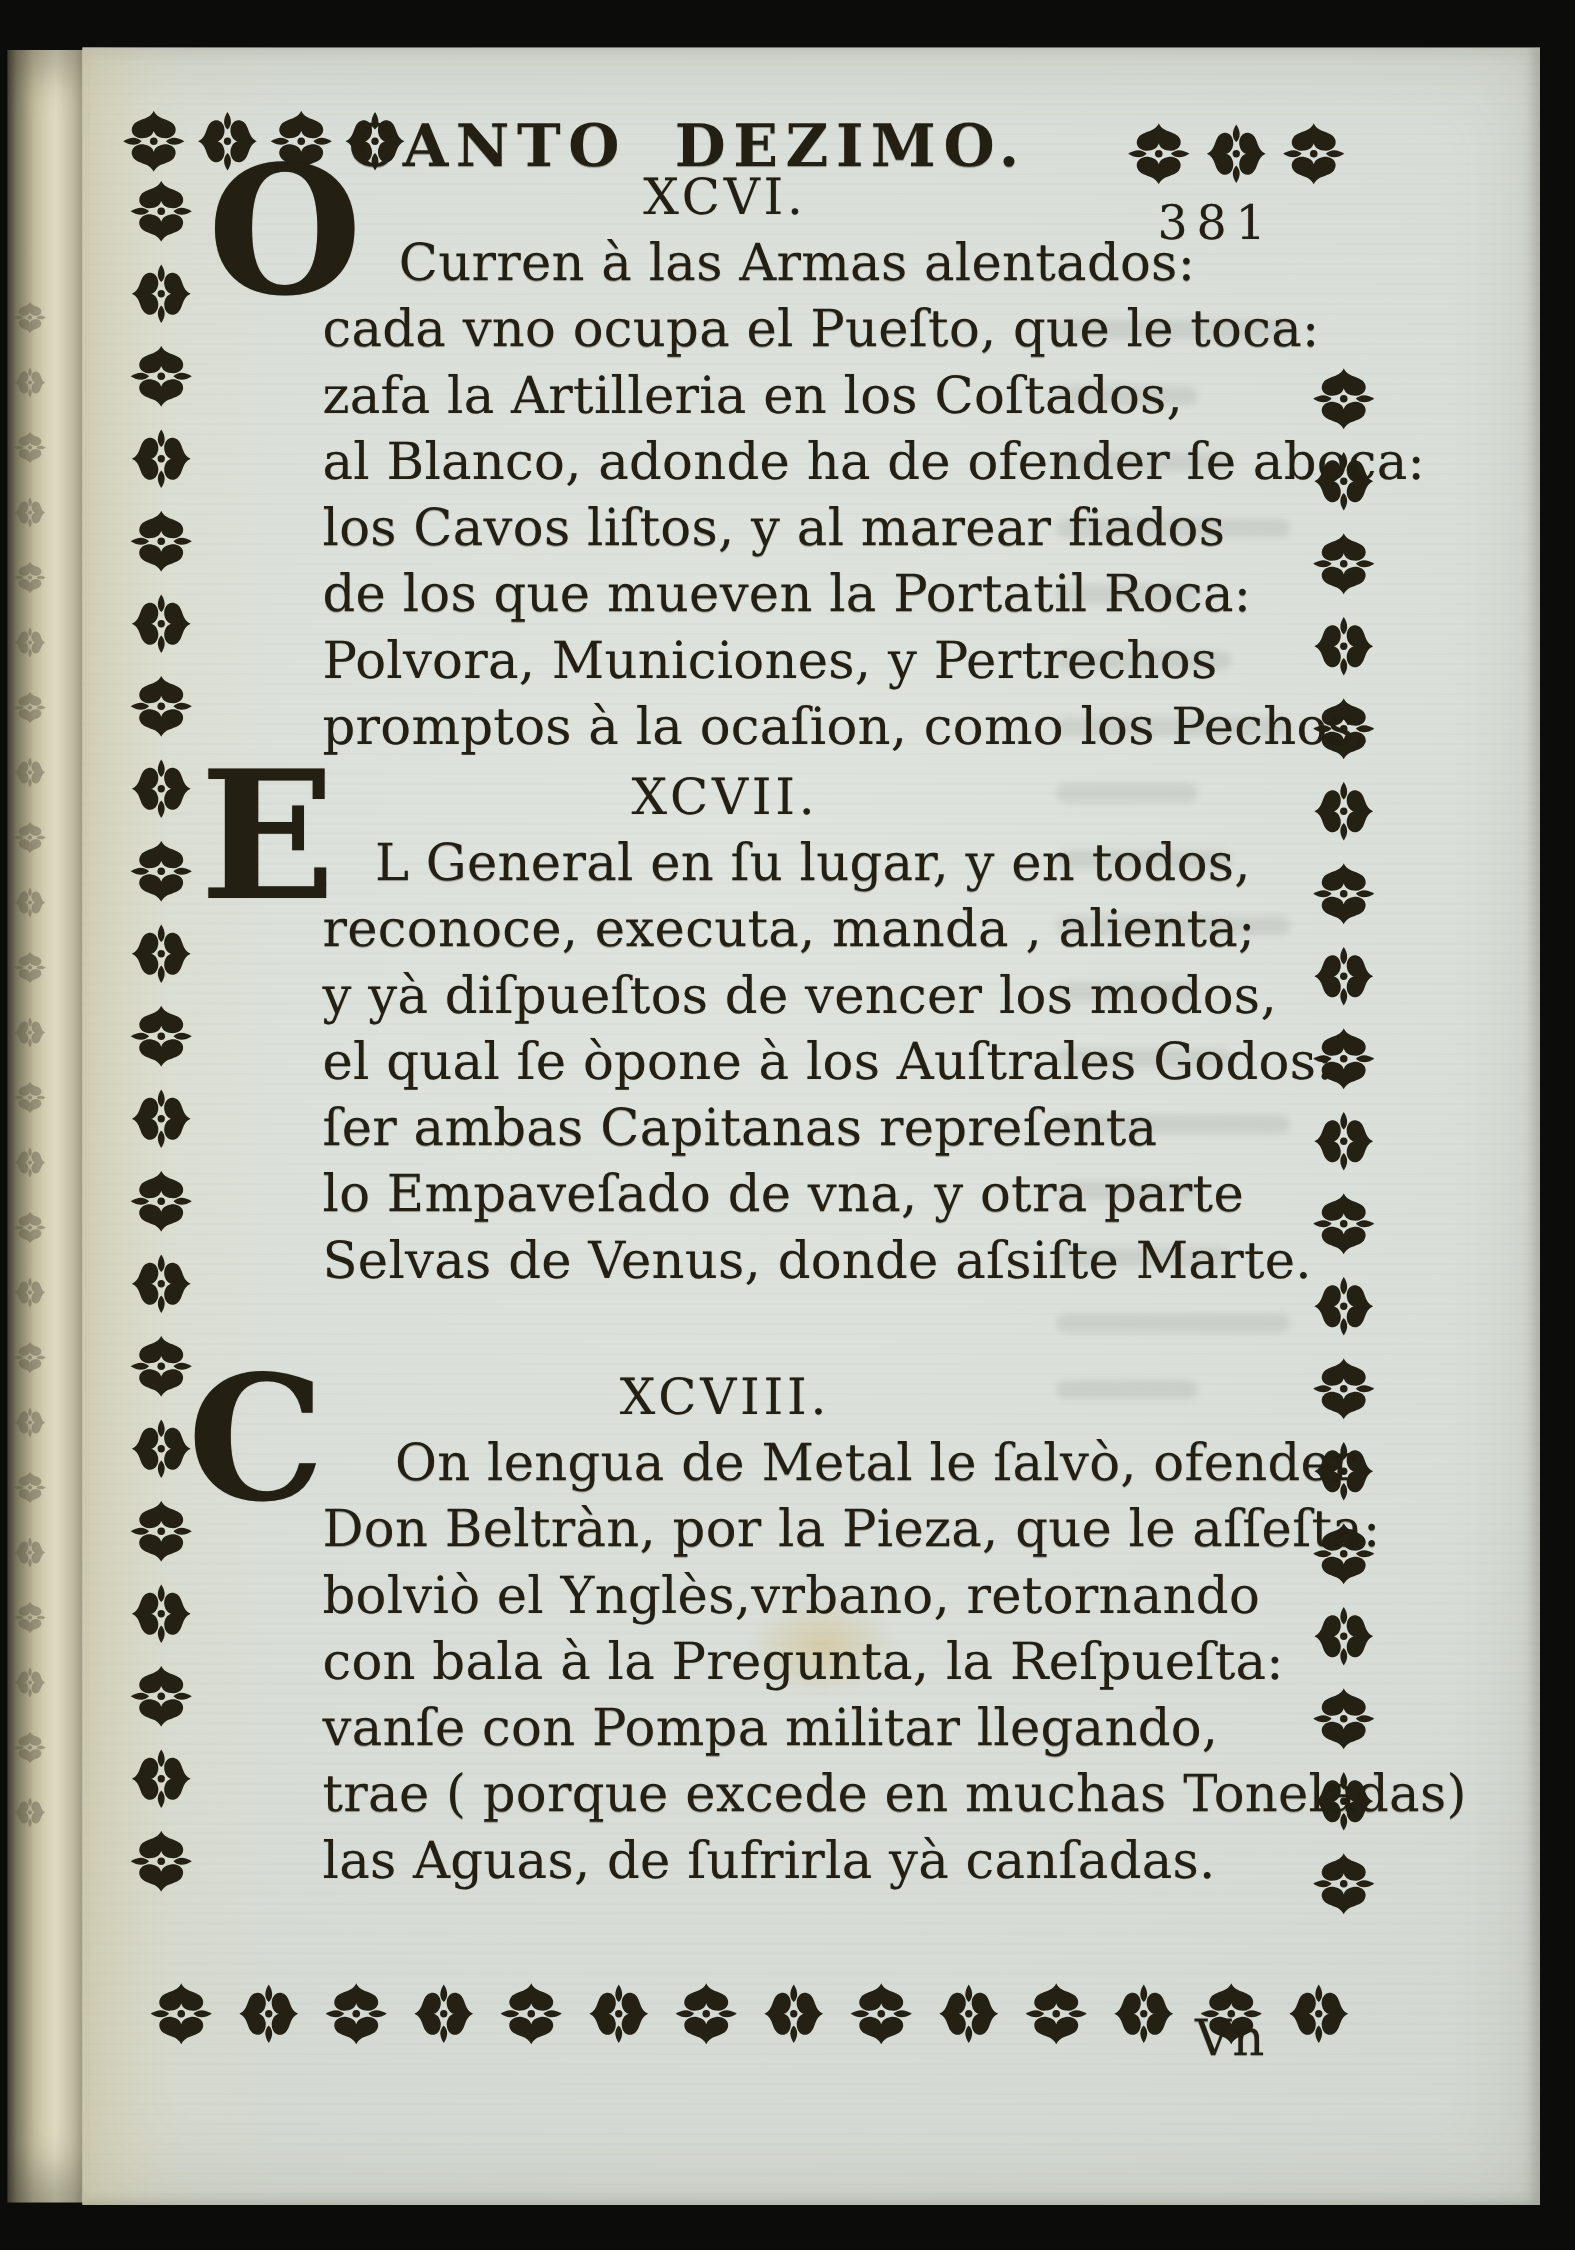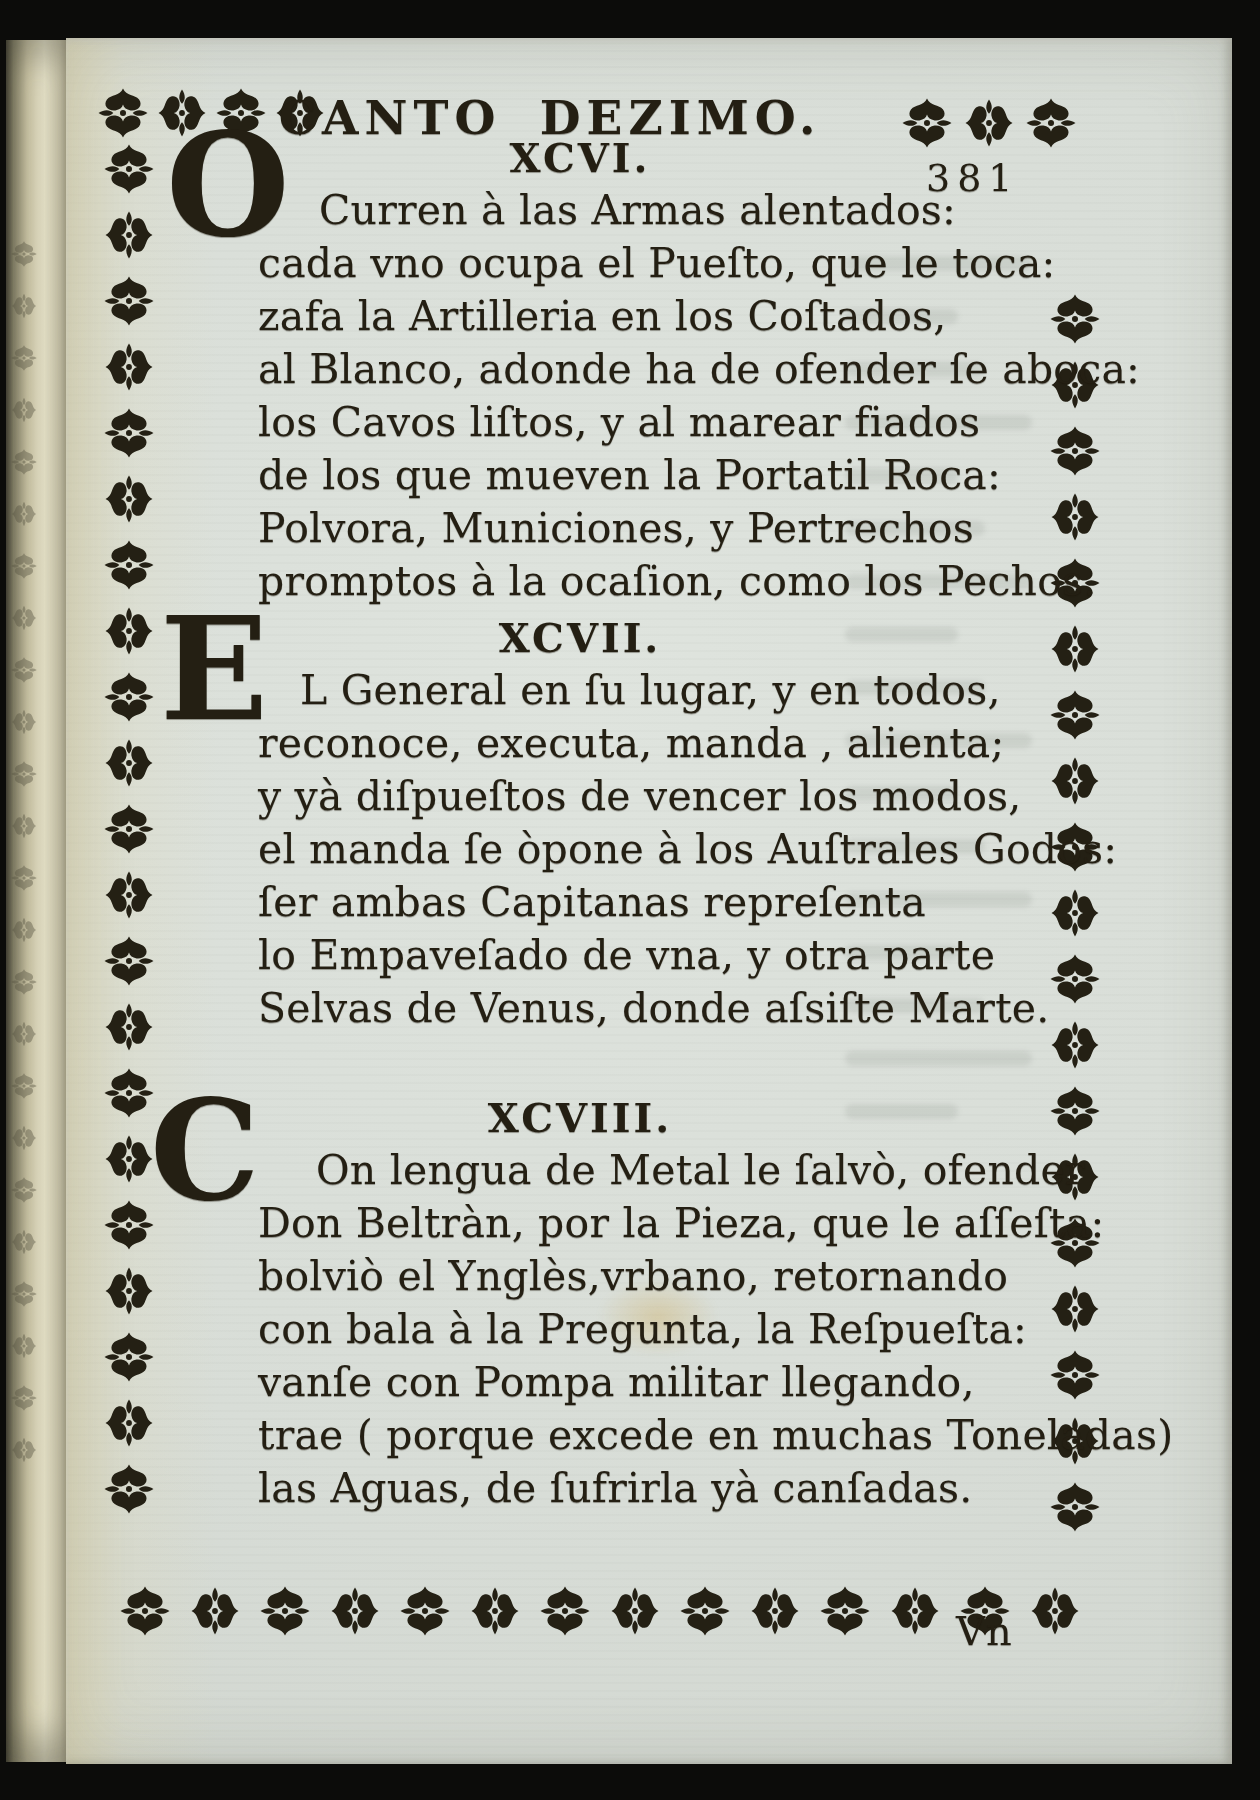--- a/index.html
+++ b/index.html
@@ -49,21 +49,21 @@
   .ink{color:#241f13;text-shadow:0 .5px .7px rgba(28,24,14,.38);}
   .page-title{
     position:absolute;left:180px;top:90px;width:680px;text-align:center;
     font-size:47px;font-weight:bold;letter-spacing:6px;word-spacing:16px;white-space:nowrap;padding-left:30px;
   }
   .page-number{position:absolute;left:926px;top:156px;font-size:38px;letter-spacing:7px;}
   .stanza{position:absolute;left:150px;width:900px;}
   .stanza-xcvi{top:132px;}
   .stanza-xcvii{top:612px;}
   .stanza-xcviii{top:1092px;}
-  .numeral{height:52px;line-height:52px;width:860px;text-align:center;font-size:40px;letter-spacing:3px;font-weight:bold;}
+  .numeral{height:52px;line-height:52px;width:860px;text-align:center;font-size:40px;letter-spacing:3px;}
   .sline{margin-left:108px;font-size:41px;line-height:53px;letter-spacing:.2px;white-space:nowrap;}
   .drop-cap{position:absolute;font-weight:bold;line-height:1;}
   .cap-o{left:16px;top:-18px;font-size:142px;}
   .cap-e{left:10px;top:-14px;font-size:142px;}
   .cap-c{left:0px;top:-10px;font-size:138px;}
   .indent-1{padding-left:61px;}
   .indent-2{padding-left:42px;}
   .indent-3{padding-left:58px;}
   .catchword{position:absolute;left:956px;top:1608px;font-size:40px;letter-spacing:1px;}
 </style>
@@ -392,21 +392,21 @@
   <div class="sline ink">Polvora, Municiones, y Pertrechos</div>
   <div class="sline ink">promptos à la ocaſion, como los Pechos.</div>
 </div>
 
 <div class="stanza stanza-xcvii">
   <div class="numeral ink">XCVII.</div>
   <span class="drop-cap cap-e ink">E</span>
   <div class="sline indent-2 ink">L General en ſu lugar, y en todos,</div>
   <div class="sline ink">reconoce, executa, manda , alienta;</div>
   <div class="sline ink">y yà diſpueſtos de vencer los modos,</div>
-  <div class="sline ink">el manda ſe òpone à los Auſtrales Godos:</div>
+  <div class="sline ink">el qual ſe òpone à los Auſtrales Godos:</div>
   <div class="sline ink">ſer ambas Capitanas repreſenta</div>
   <div class="sline ink">lo Empaveſado de vna, y otra parte</div>
   <div class="sline ink">Selvas de Venus, donde aſsiſte Marte.</div>
 </div>
 
 <div class="stanza stanza-xcviii">
   <div class="numeral ink">XCVIII.</div>
   <span class="drop-cap cap-c ink">C</span>
   <div class="sline indent-3 ink">On lengua de Metal le ſalvò, ofender</div>
   <div class="sline ink">Don Beltràn, por la Pieza, que le aſſeſta:</div>

